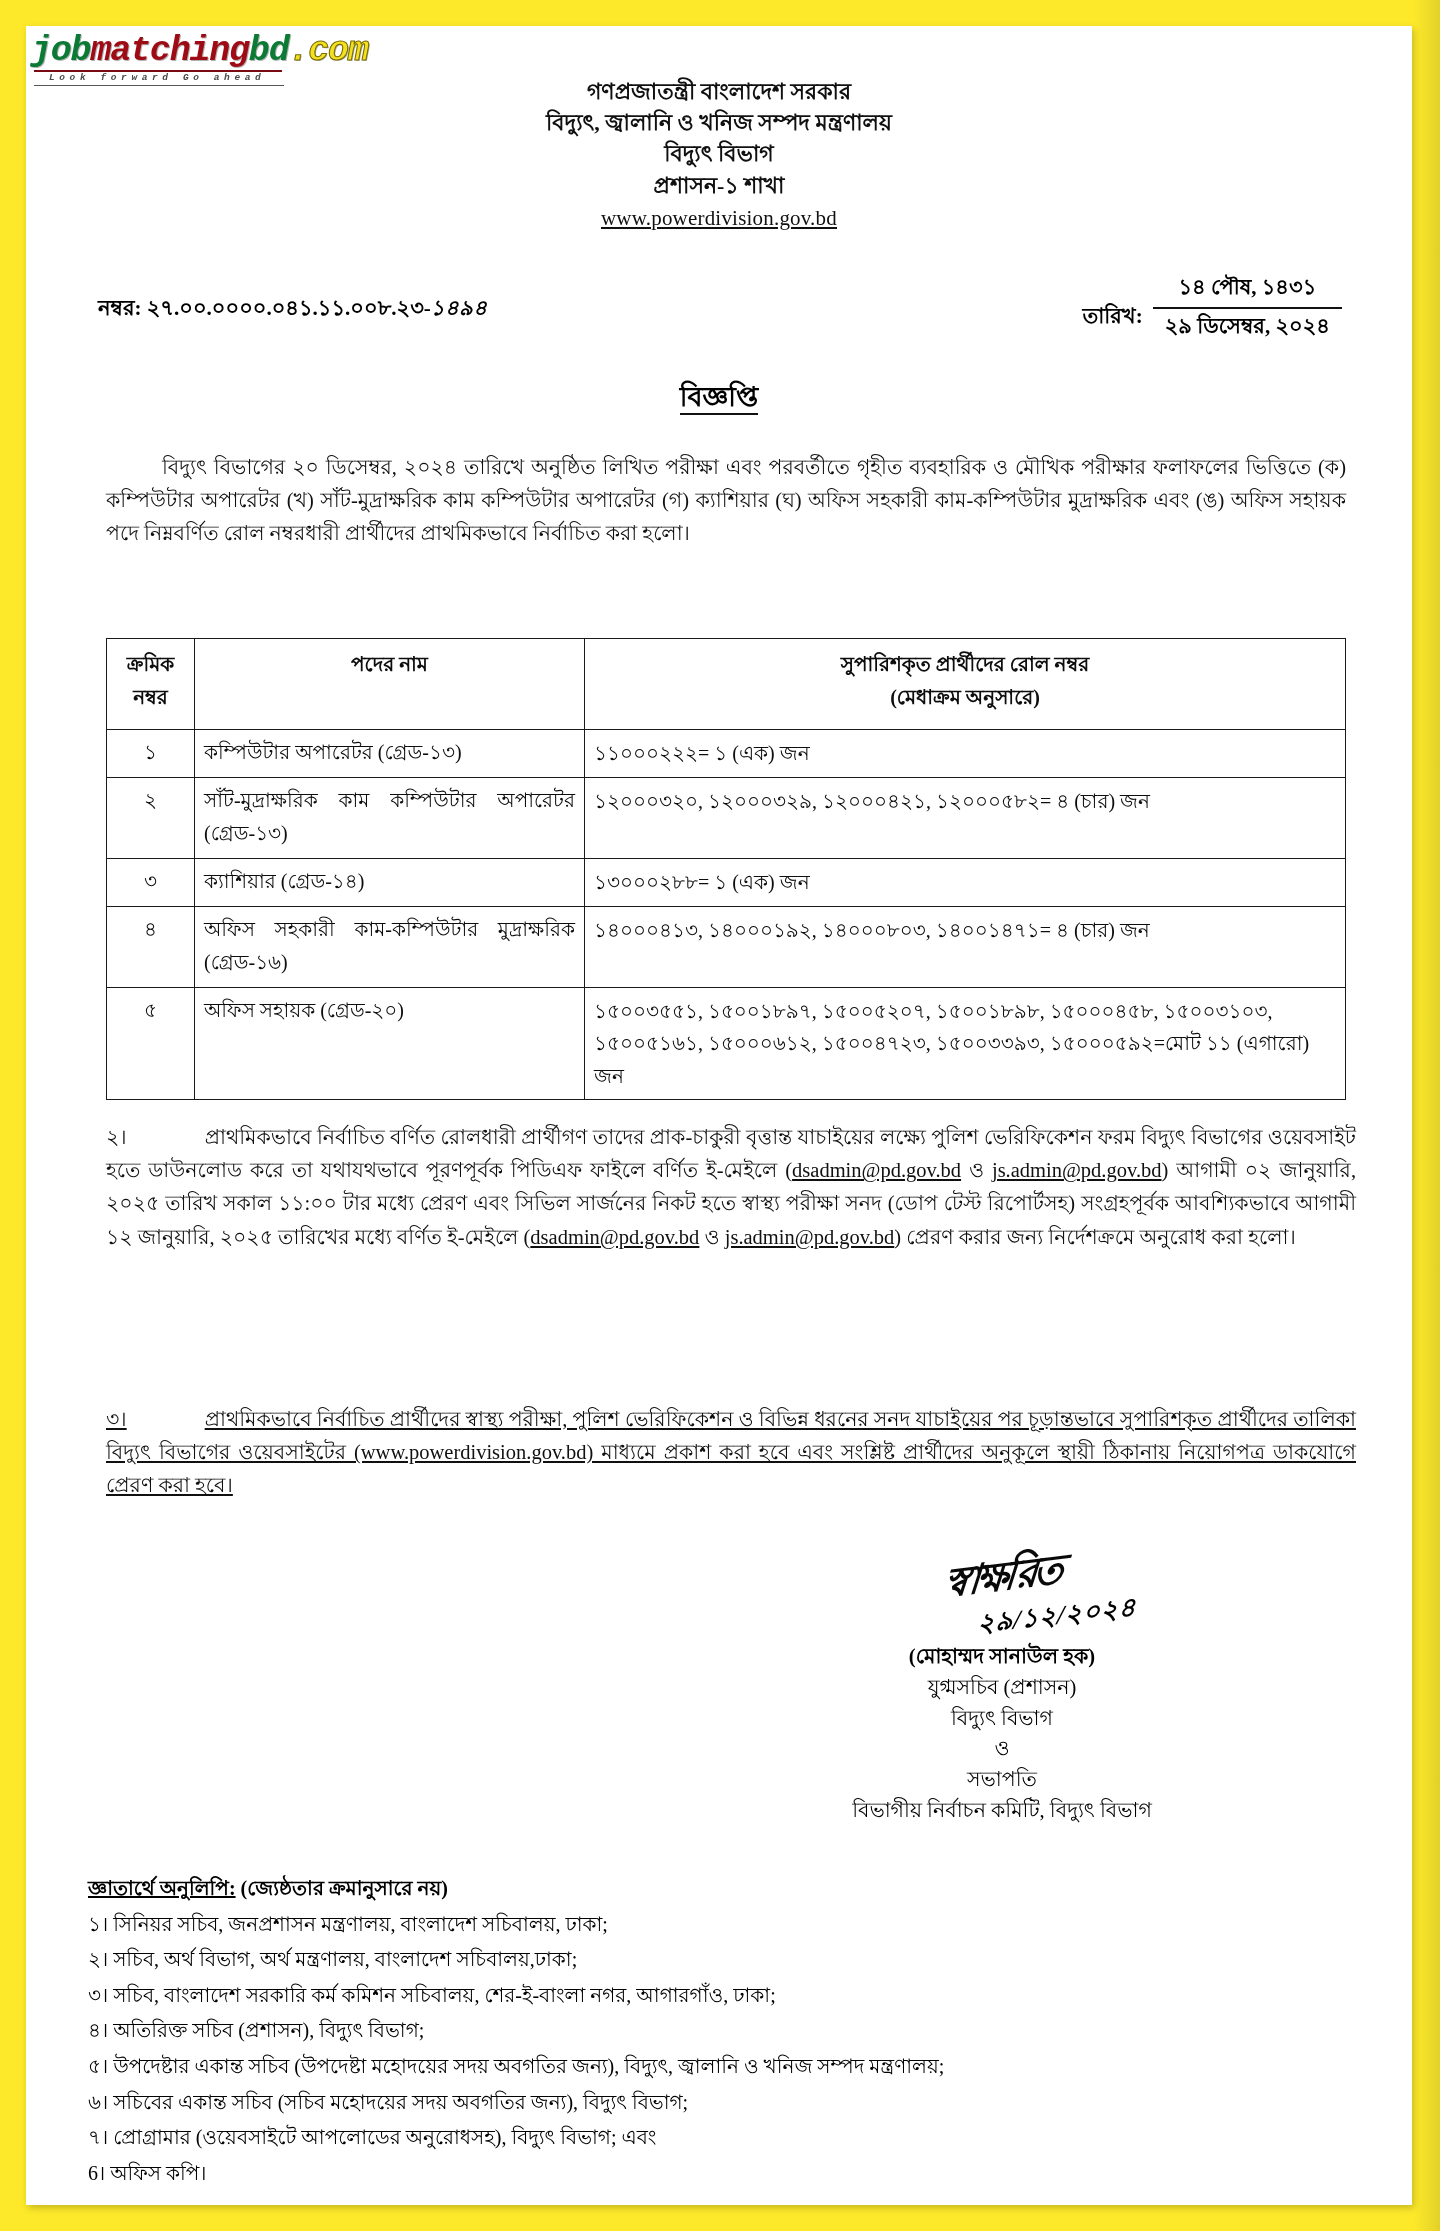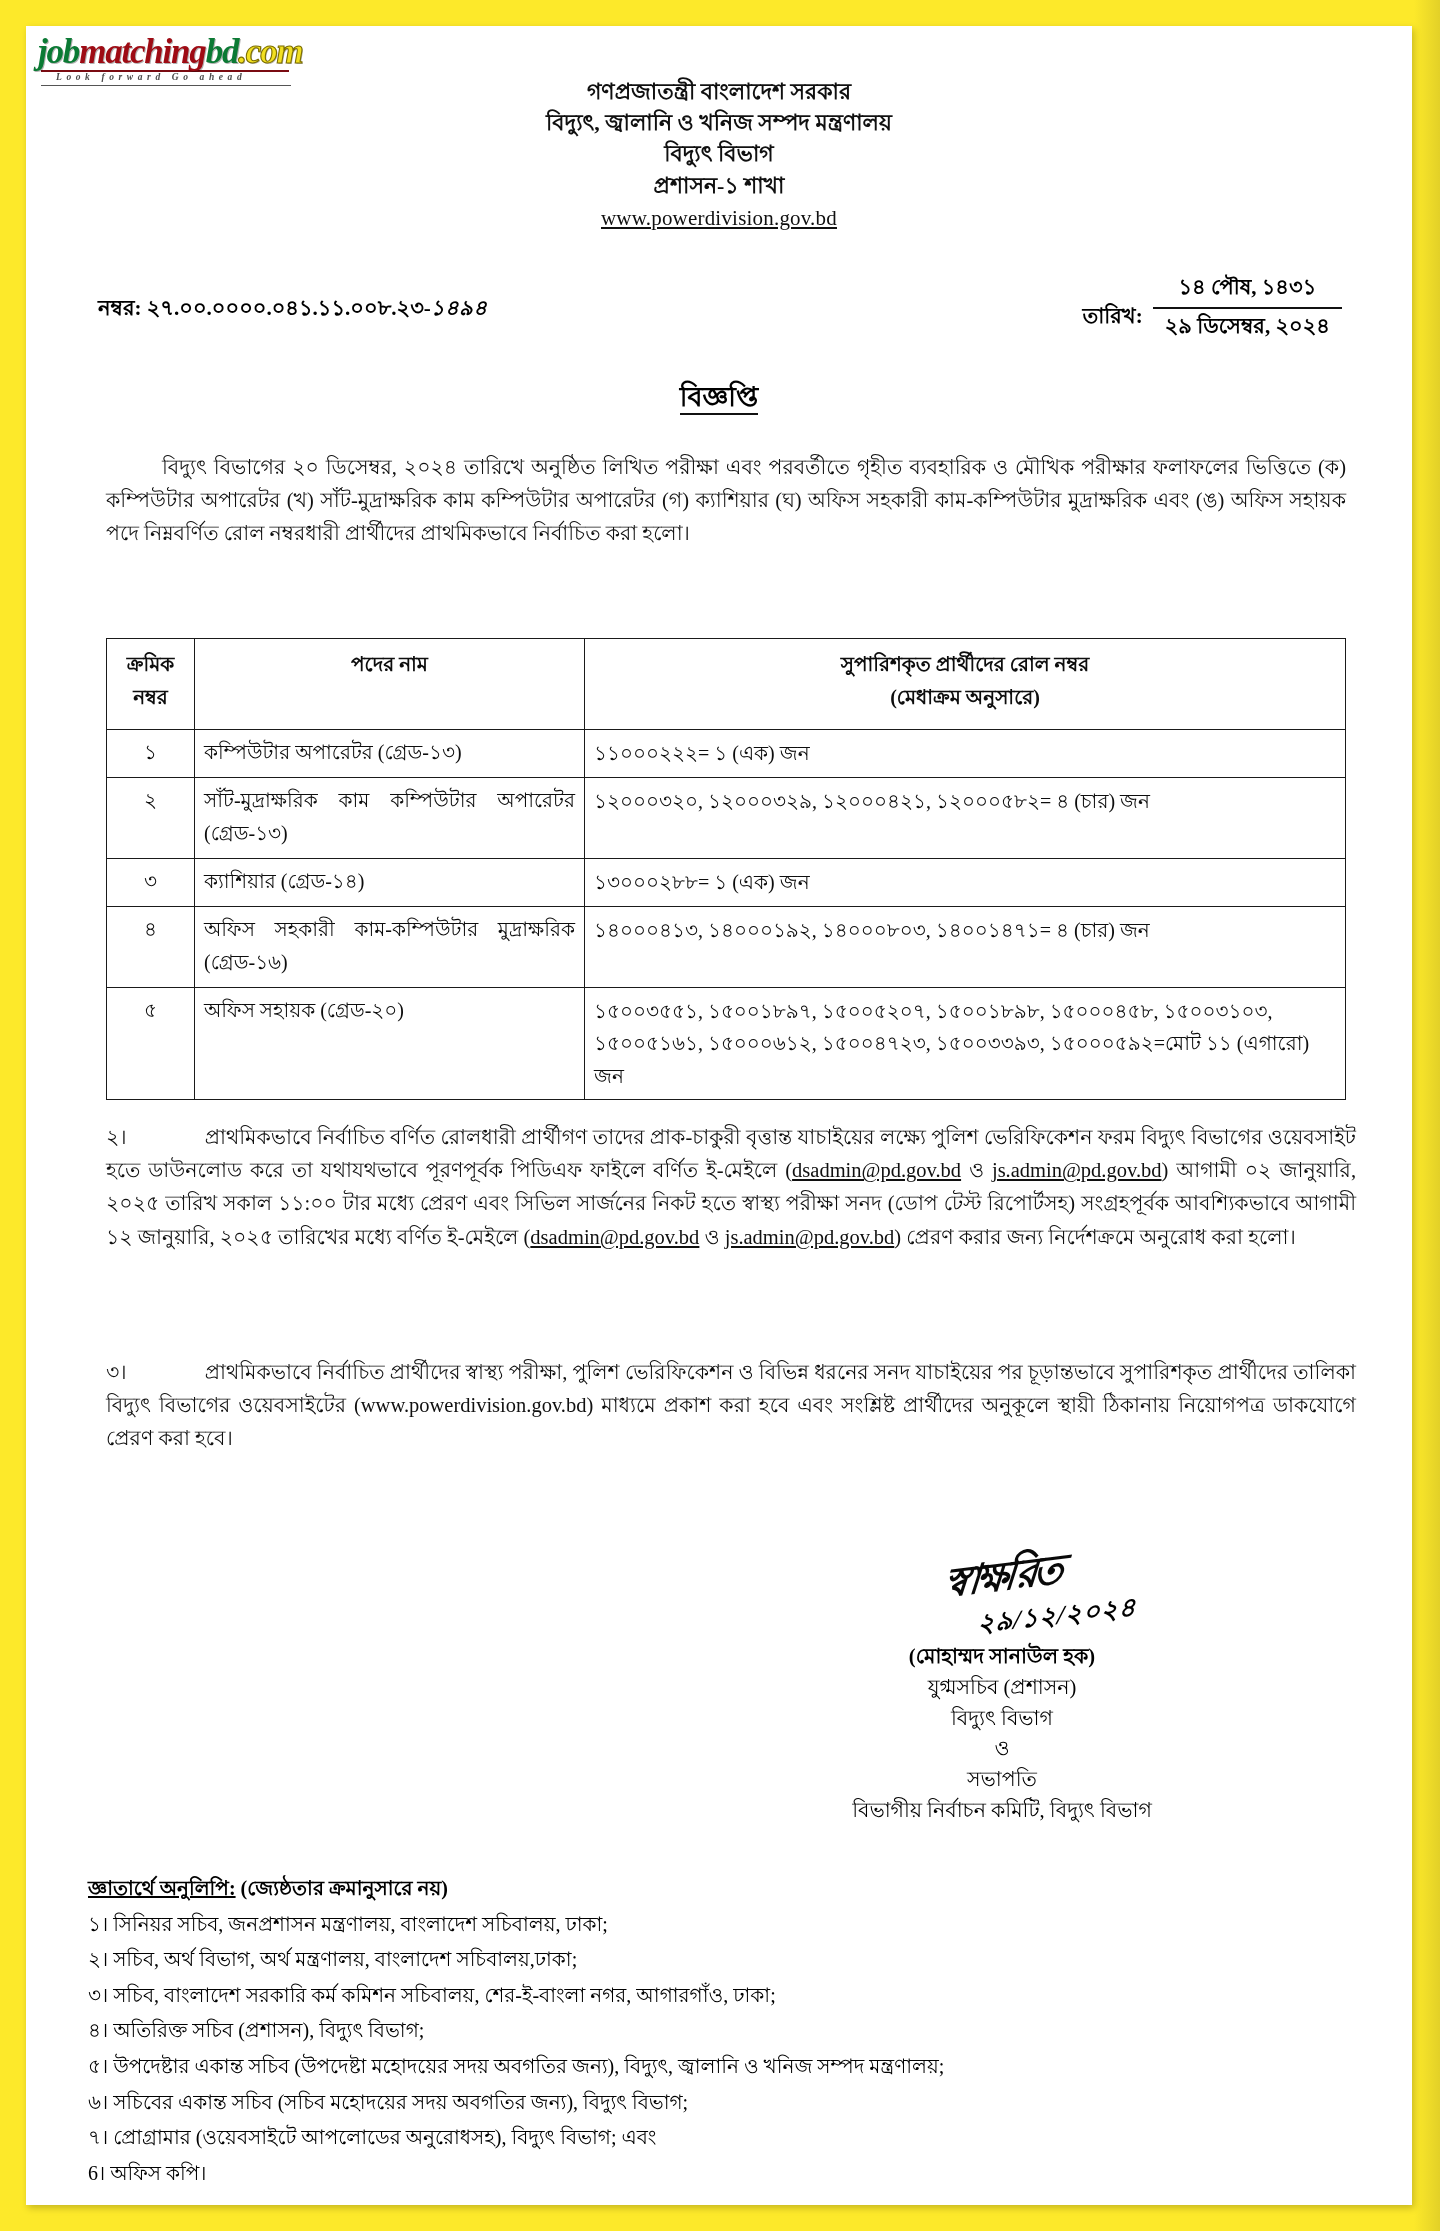--- a/index.html
+++ b/index.html
@@ -36,23 +36,23 @@
     left: 26px; top: 26px;
     width: 1386px; height: 2179px;
     background: #ffffff;
     box-shadow: 2px 3px 7px rgba(0,0,0,.22);
     overflow: hidden;
   }
 
   
   .logo {
     position: absolute;
-    left: 12px; top: 8px;
+    left: 5px; top: 8px;
     white-space: nowrap;
-    font-family: Liberation Serif, serif;
+    font-family: Liberation Mono, monospace;
     line-height: 1;
     user-select: none;
   }
   .logo-main {
     font-size: 35px;
     font-weight: 900;
     font-style: italic;
     letter-spacing: -1.2px;
     display: block;
     text-shadow: 1px 1px 0 rgba(0,0,0,.30);
@@ -193,21 +193,21 @@
   }
   .col-sl   { width: 88px;  text-align: center; }
   .col-post { width: 390px; }
   .col-roll { }
   td.col-sl { text-align: center; padding-top: 9px; }
   td.col-post { text-align: justify; text-justify: inter-word; }
   td.col-roll { line-height: 1.62; }
   .th-sub { display: block; font-weight: 600; }
 
   #para-2 { left: 80px; width: 1250px; top: 1095px; }
-  #para-3 { left: 80px; width: 1250px; top: 1330px; }
+  #para-3 { left: 80px; width: 1250px; top: 1377px; text-decoration: underline; }
 
   
   .signature {
     position: absolute;
     right: 150px; top: 1520px;
     width: 520px;
     text-align: center;
     font-size: 20.5px;
     line-height: 1.5;
   }

